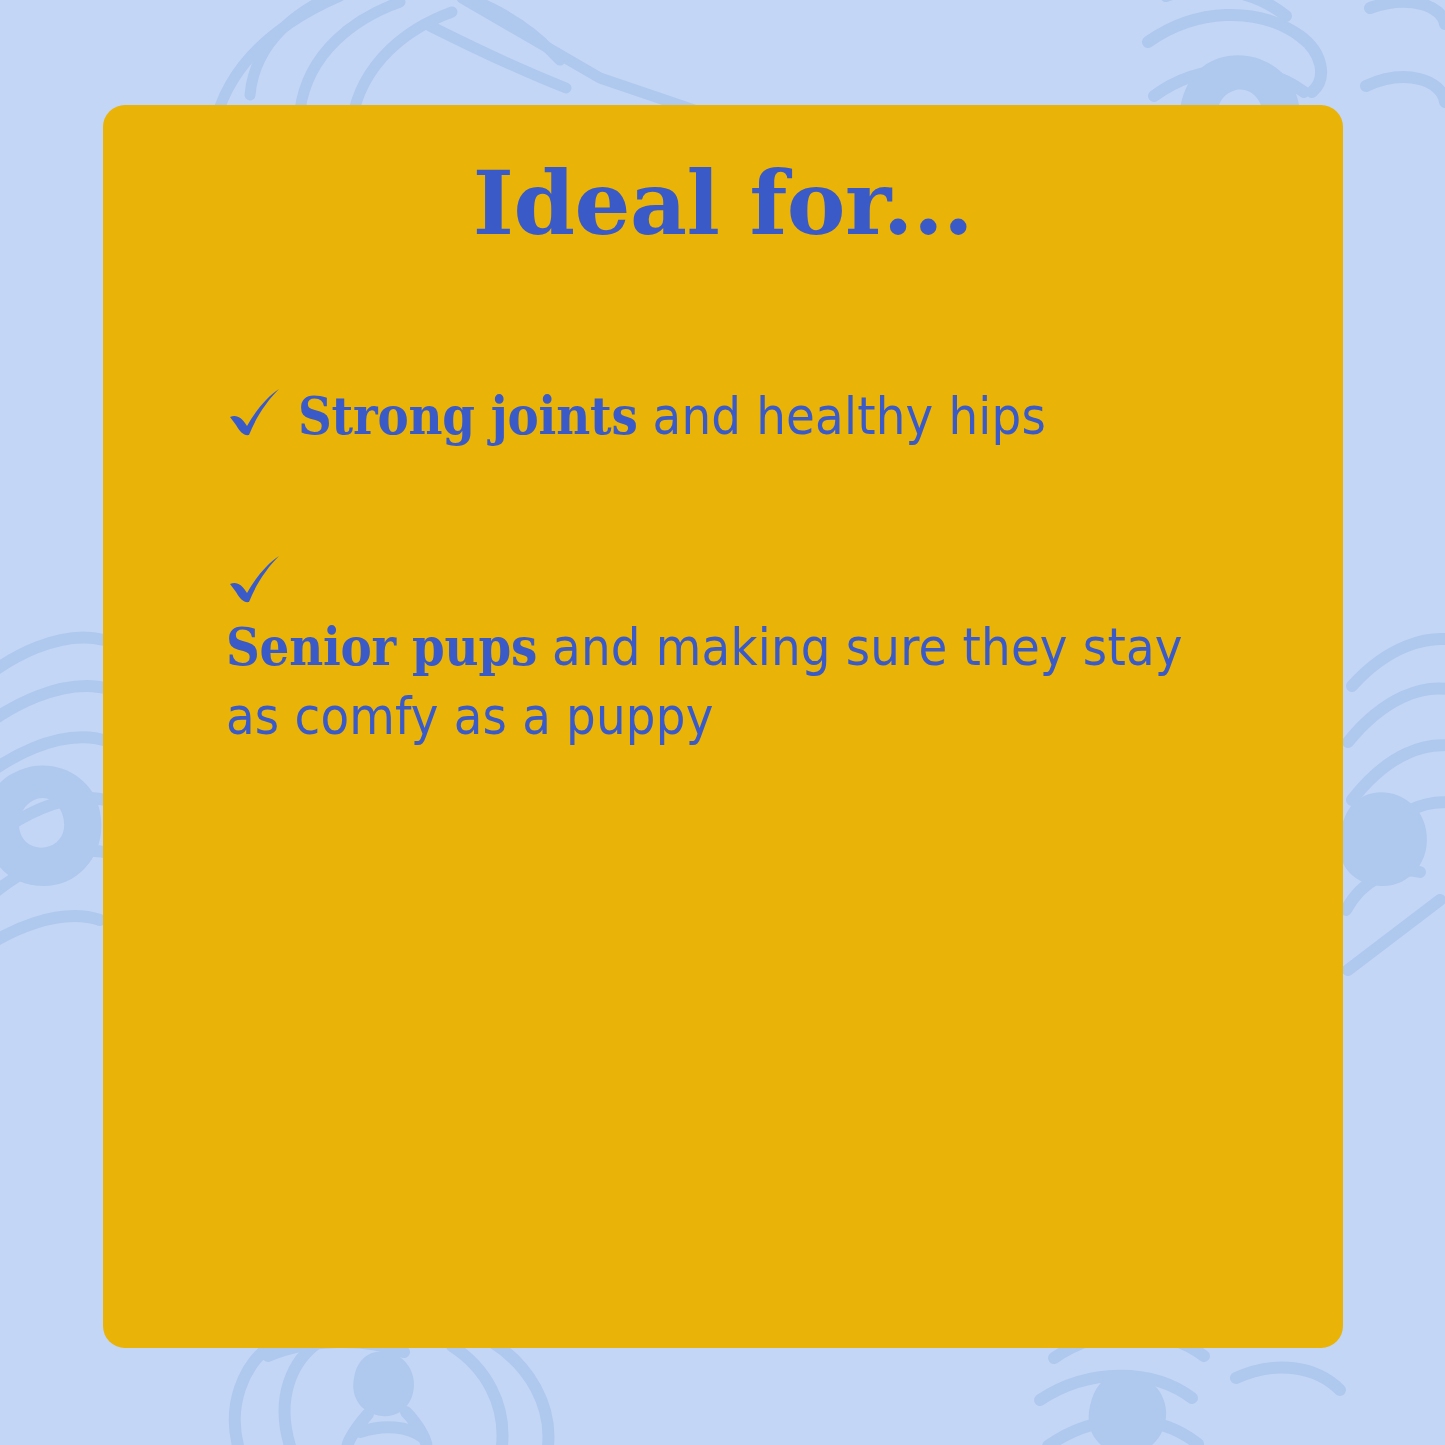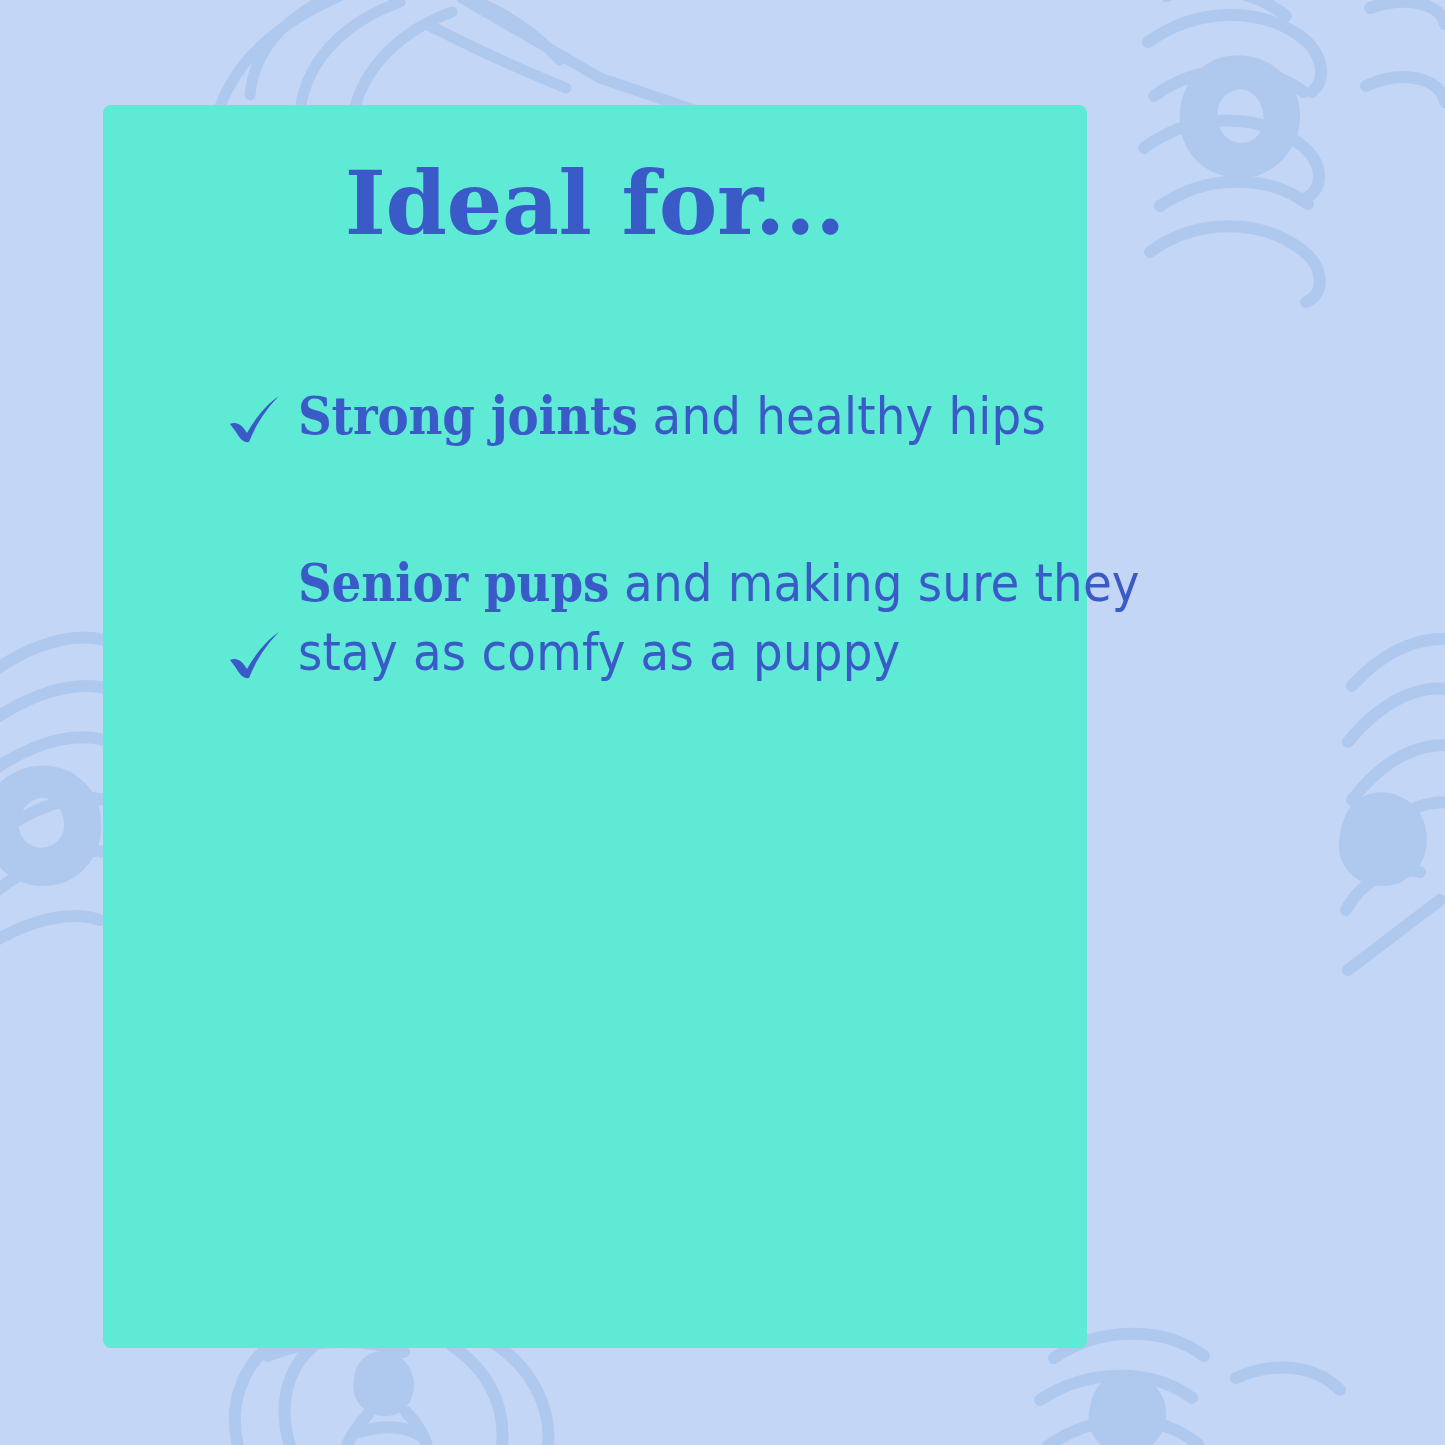--- a/index.html
+++ b/index.html
@@ -19,24 +19,24 @@
     position: absolute;
     inset: 0;
     width: 1445px;
     height: 1445px;
     pointer-events: none;
   }
   .card {
     position: absolute;
     left: 103px;
     top: 105px;
-    width: 984px;
+    width: 1240px;
     height: 1243px;
-    background: #5eead4;
-    border-radius: 8px;
+    background: #eab308;
+    border-radius: 22px;
     box-sizing: border-box;
   }
   .card-title {
     position: absolute;
     left: 0;
     top: 0;
     width: 100%;
     text-align: center;
     margin-top: 52px;
     font-family: "DejaVu Serif", "Liberation Serif", serif;
@@ -47,24 +47,24 @@
     color: #3a5bc7;
   }
   .bullets {
     position: absolute;
     left: 123px;
     top: 276px;
     width: 1010px;
   }
   .bullet {
     display: flex;
-    align-items: flex-end;
+    align-items: flex-start;
     margin-bottom: 96px;
   }
-  .bullet:last-child { margin-bottom: 0; }
+  .bullet:last-child { margin-bottom: 0; flex-direction: column; }
   .check-icon {
     flex: 0 0 auto;
     width: 72px;
     margin-top: 6px;
     color: #3a5bc7;
   }
   .check-icon svg { display: block; }
   .bullet-text {
     flex: 1 1 auto;
     font-family: "DejaVu Sans", "Liberation Sans", sans-serif;

